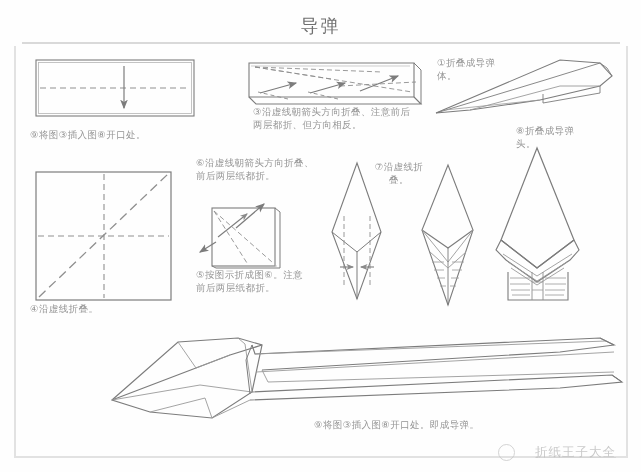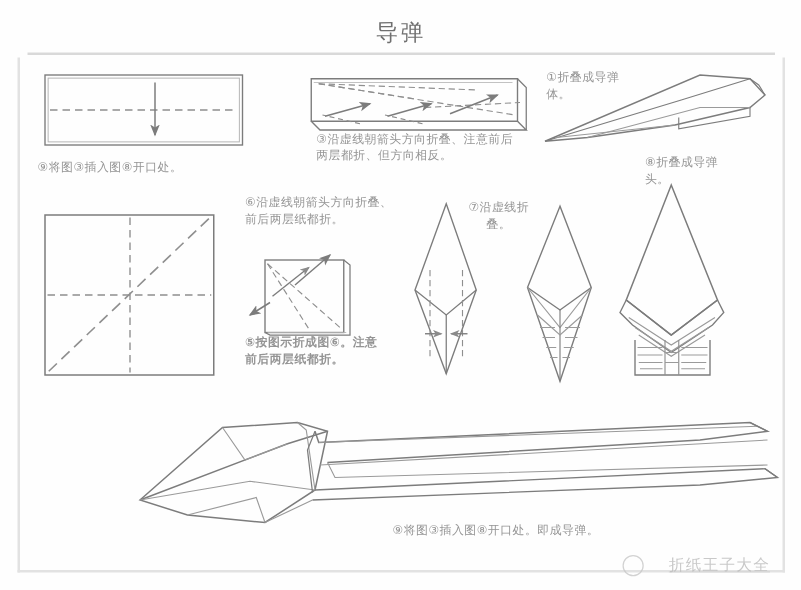--- a/index.html
+++ b/index.html
@@ -68,21 +68,21 @@
     letter-spacing: 0.4px;
     font-family: "DejaVu Sans", "Liberation Sans", sans-serif;
     white-space: pre-wrap;
     opacity: 0.92;
   }
 
   #cap-1 { left: 30px;  top: 128px; width: 175px; }
   #cap-2 { left: 253px; top: 105px; width: 165px; }
   #cap-3 { left: 196px; top: 156px; width: 120px; }
   #cap-4 { left: 30px;  top: 302px; width: 160px; }
-  #cap-5 { left: 196px; top: 268px; width: 112px; font-weight: bold; }
+  #cap-5 { left: 196px; top: 268px; width: 112px; }
   #cap-6 { left: 366px; top: 160px; width: 66px; text-align: center;  }
   #cap-7 { left: 437px; top: 56px;  width: 66px;  }
   #cap-8 { left: 468px; top: 124px; width: 62px; margin-left: 48px;  }
   #cap-9 { left: 314px; top: 418px; width: 220px; }
 
   
   #watermark {
     position: absolute;
     left: 498px; top: 439px;
     width: 136px;
@@ -246,20 +246,21 @@
       <path d="M262,370 L268,382 L614,372" stroke="#9a9a9a" stroke-width="0.9"></path>
       <path d="M252,345 L246,360 L250,394" stroke-width="1.0"></path>
       <path d="M600,338 L614,345 M612,375 L622,382" stroke-width="1.0"></path>
       <path d="M212,418 L250,400" stroke="#9a9a9a" stroke-width="0.9"></path>
     </g>
   </svg>
 
   <div class="cap" id="cap-1">⑨将图③插入图⑧开口处。</div>
   <div class="cap" id="cap-2">③沿虚线朝箭头方向折叠、注意前后两层都折、但方向相反。</div>
   <div class="cap" id="cap-3">⑥沿虚线朝箭头方向折叠、前后两层纸都折。</div>
+  <div class="cap" id="cap-4">④沿虚线折叠。</div>
   <div class="cap" id="cap-5">⑤按图示折成图⑥。注意前后两层纸都折。</div>
   <div class="cap" id="cap-6">⑦沿虚线折叠。</div>
   <div class="cap" id="cap-7">①折叠成导弹体。</div>
   <div class="cap" id="cap-8">⑧折叠成导弹头。</div>
   <div class="cap" id="cap-9">⑨将图③插入图⑧开口处。即成导弹。</div>
 
   <div id="watermark">
     <span class="wm-logo"></span>
     <span class="wm-text">折纸王子大全</span>
   </div>

